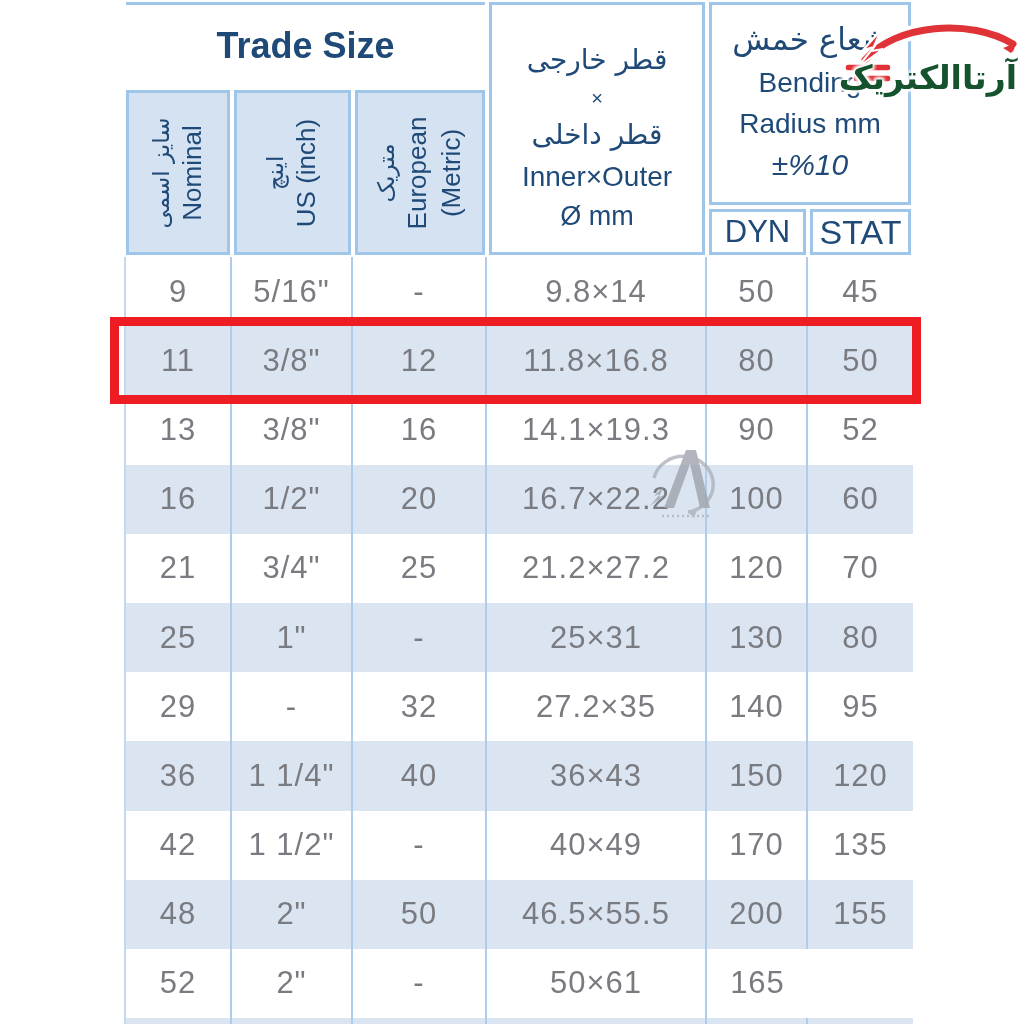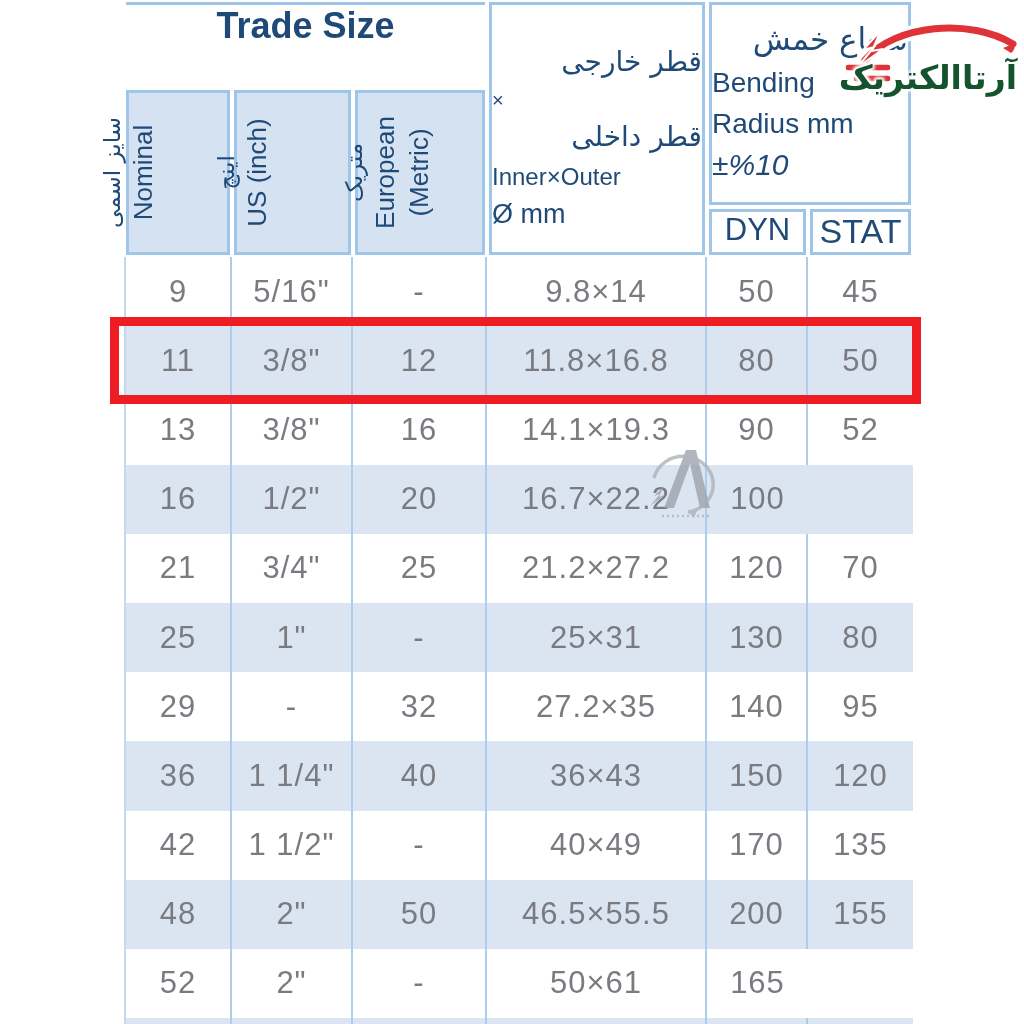--- a/index.html
+++ b/index.html
@@ -8,40 +8,40 @@
   .screen { position:relative; width:1024px; height:1024px; background:#ffffff; overflow:hidden; }
 
   
   .hdr-grid {
     position:absolute; left:124px; top:0; width:789px; height:257px;
     display:grid;
     grid-template-columns:108px 121px 134px 220px 101px 105px;
     grid-template-rows:88px 119px 50px;
   }
   .hcell { border:3px solid #9fc5e8; margin:2px; background:#ffffff;
-           display:flex; justify-content:center; color:#1f4a78; }
+           display:flex; align-items:center; justify-content:center; color:#1f4a78; }
   .hcell.blue { background:#d4e2f1; }
   .trade-size { grid-column:1/4; grid-row:1; border:none; border-top:3px solid #9fc5e8;
                 font-size:36px; font-weight:bold; }
   .vh1 { grid-column:1; grid-row:2/4; }
   .vh2 { grid-column:2; grid-row:2/4; }
   .vh3 { grid-column:3; grid-row:2/4; }
   .diam { grid-column:4; grid-row:1/4; flex-direction:column; padding-top:19px; }
   .bend { grid-column:5/7; grid-row:1/3; flex-direction:column; }
   .dyn  { grid-column:5; grid-row:3; font-size:31px; }
   .stat { grid-column:6; grid-row:3; font-size:34px; }
 
   .rot { transform:rotate(-90deg); display:flex; flex-direction:column; align-items:center; gap:3px; white-space:nowrap; }
   .fa { font-family:"DejaVu Sans",sans-serif; direction:rtl; }
   .vh-fa { font-size:23px; }
   .vh-en { font-size:26px; }
 
   .diam .fa-line { font-size:28px; line-height:1.15; }
   .diam .x-line  { font-size:20px; line-height:1.0; margin:11px 0; color:#1f4a78; }
-  .diam .en-line { font-size:24px; margin-top:10px; }
+  .diam .en-line { font-size:28px; margin-top:10px; }
   .diam .unit-line { font-size:27px; margin-top:8px; }
 
   .bend .fa-line { font-size:31px; margin-bottom:6px; }
   .bend .en-line { font-size:28px; line-height:1.45; }
   .bend .tol-line { font-size:30px; line-height:1.4;font-style:italic; }
 
   
   .data-area { position:absolute; left:124px; top:257px; width:789px; }
   .row {
     display:grid;
@@ -154,20 +154,21 @@
       <div class="cell">14.1×19.3</div>
       <div class="cell">90</div>
       <div class="cell">52</div>
     </div>
       <div class="row alt">
       <div class="cell">16</div>
       <div class="cell">1/2"</div>
       <div class="cell">20</div>
       <div class="cell">16.7×22.2</div>
       <div class="cell">100</div>
+      <div class="cell">60</div>
     </div>
       <div class="row">
       <div class="cell">21</div>
       <div class="cell">3/4"</div>
       <div class="cell">25</div>
       <div class="cell">21.2×27.2</div>
       <div class="cell">120</div>
       <div class="cell">70</div>
     </div>
       <div class="row alt">

